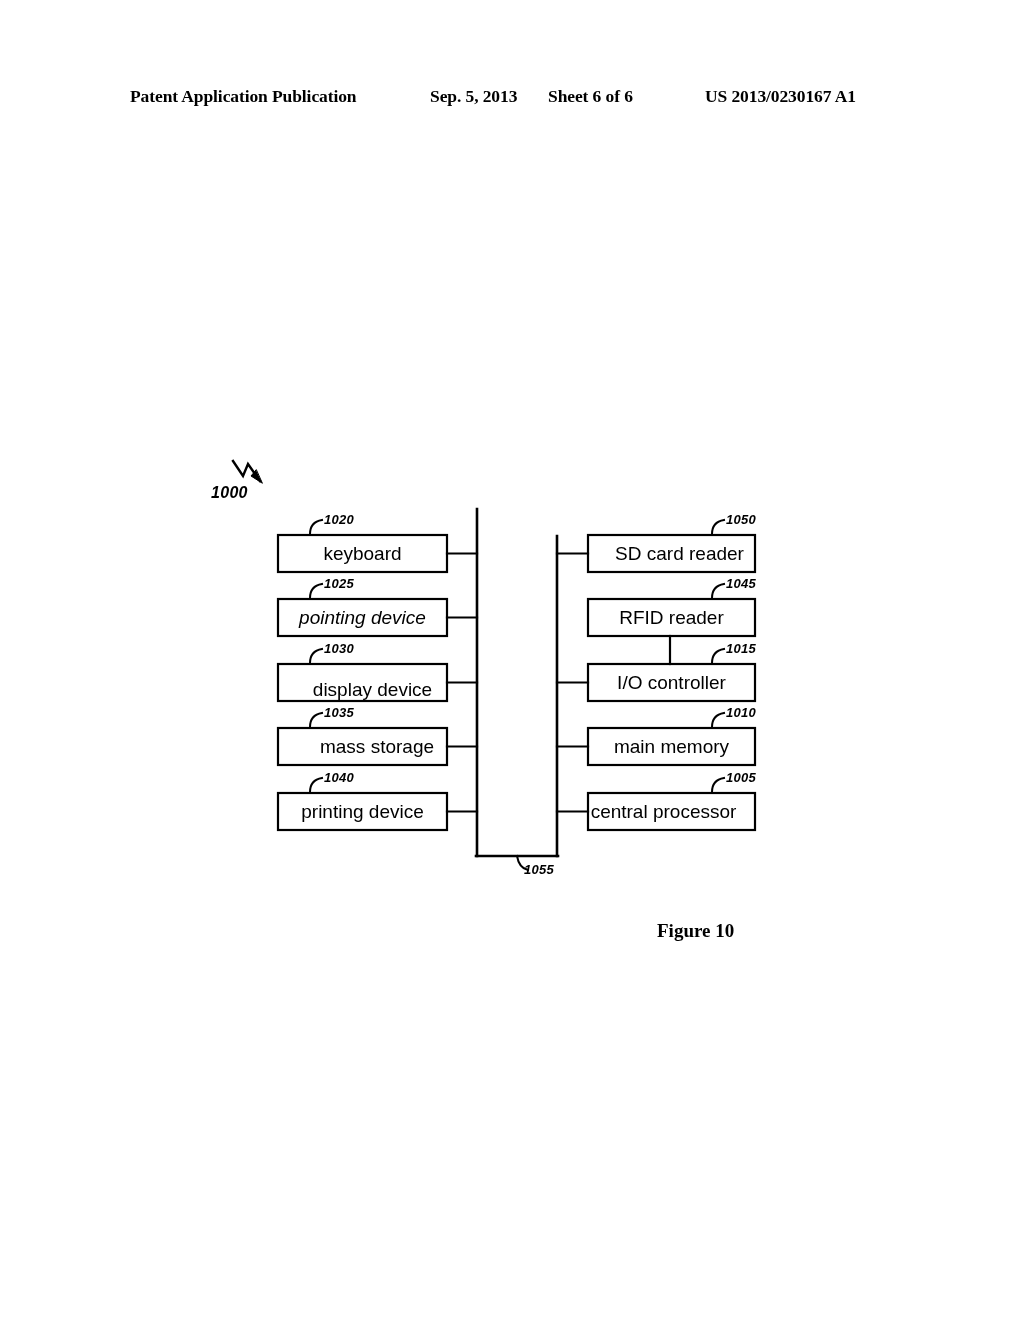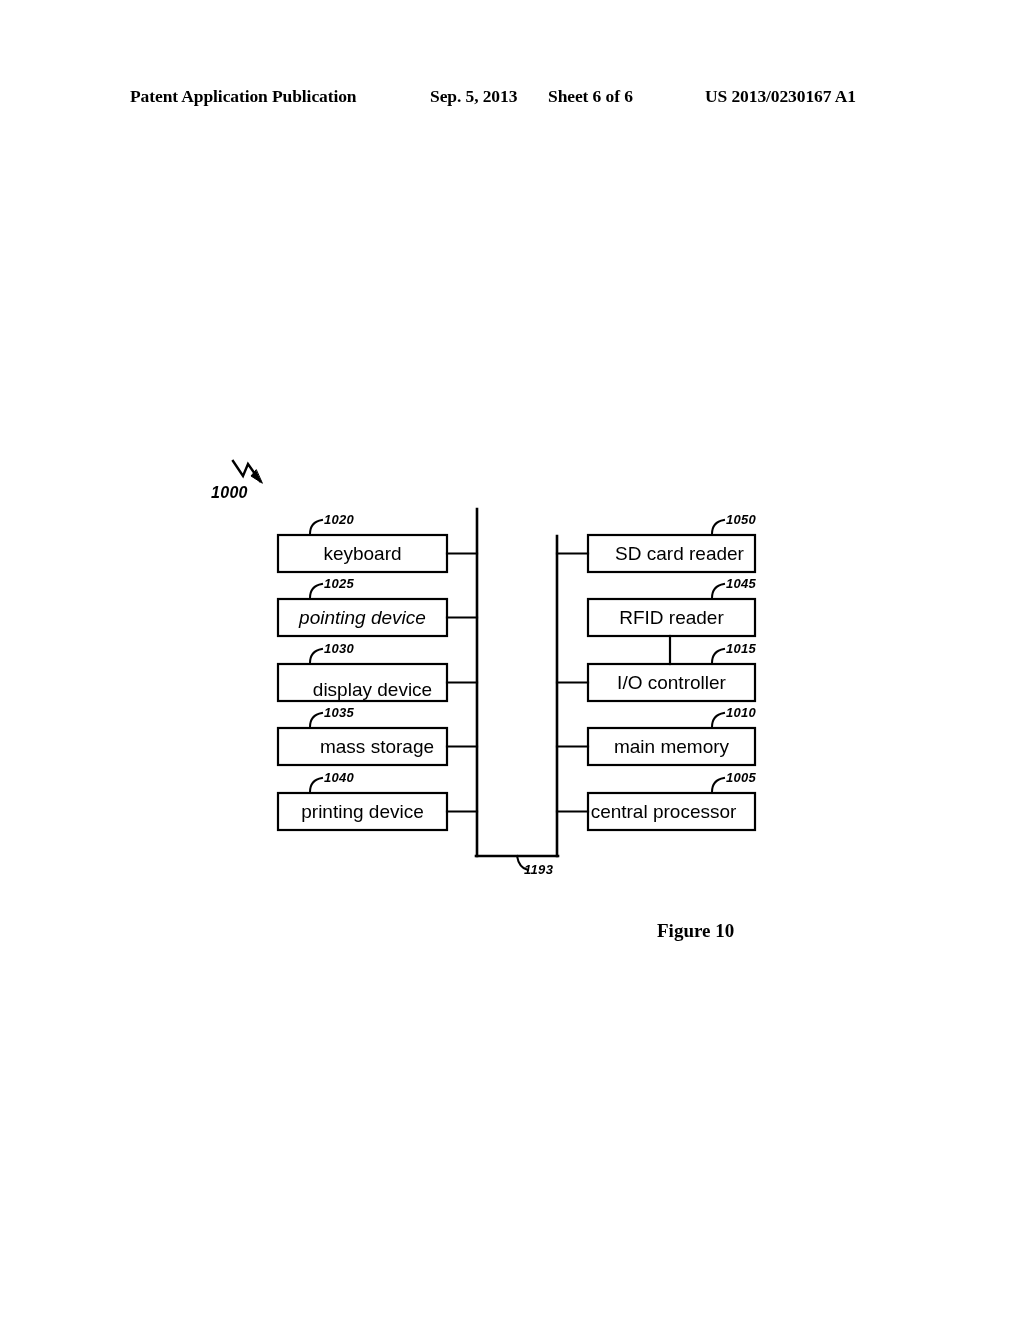--- a/index.html
+++ b/index.html
@@ -166,21 +166,21 @@
         <path d="M 712 663 q 0 -12 12 -14"></path>
         <path d="M 712 727 q 0 -12 12 -14"></path>
         <path d="M 712 792 q 0 -12 12 -14"></path>
       </g>
 
     </g>
   </svg>
 
   <div class="sys-num" style="left:211px; top:437px;margin-top:48px;">1000</div>
 
-  <div class="ref-num" style="left:524px; top:863px;">1193</div>
+  <div class="ref-num" style="left:524px; top:863px;">1055</div>
 
   <div class="box-label" style="left:278px; top:544px; width:169px;">keyboard</div>
   <div class="ref-num" style="left:324px; top:513px;">1020</div>
 
   <div class="box-label" style="left:278px; top:608px; width:169px;font-style:italic;">pointing device</div>
   <div class="ref-num" style="left:324px; top:577px;text-align:center;">1025</div>
 
   <div class="box-label" style="left:278px; top:673px; width:189px;margin-top:7px;">display device</div>
   <div class="ref-num" style="left:324px; top:642px;">1030</div>
 

